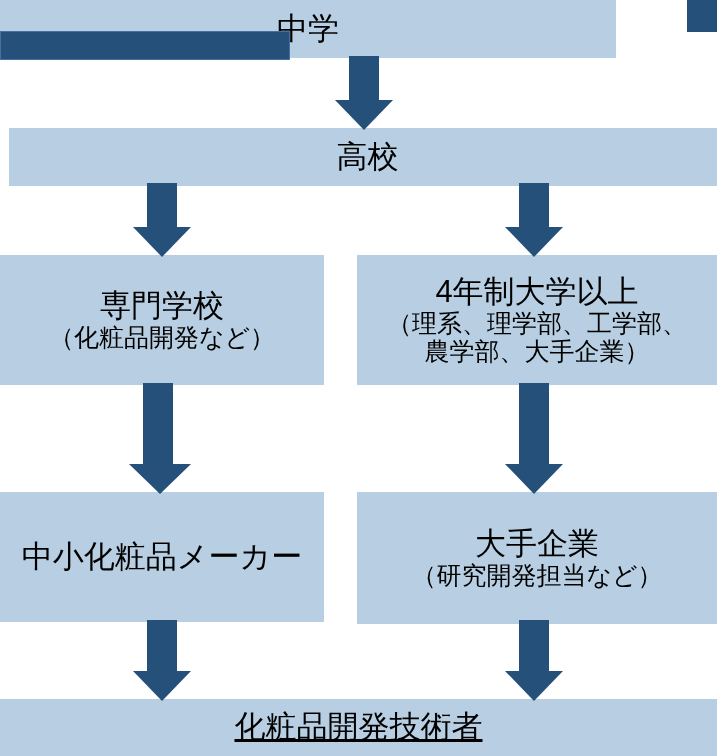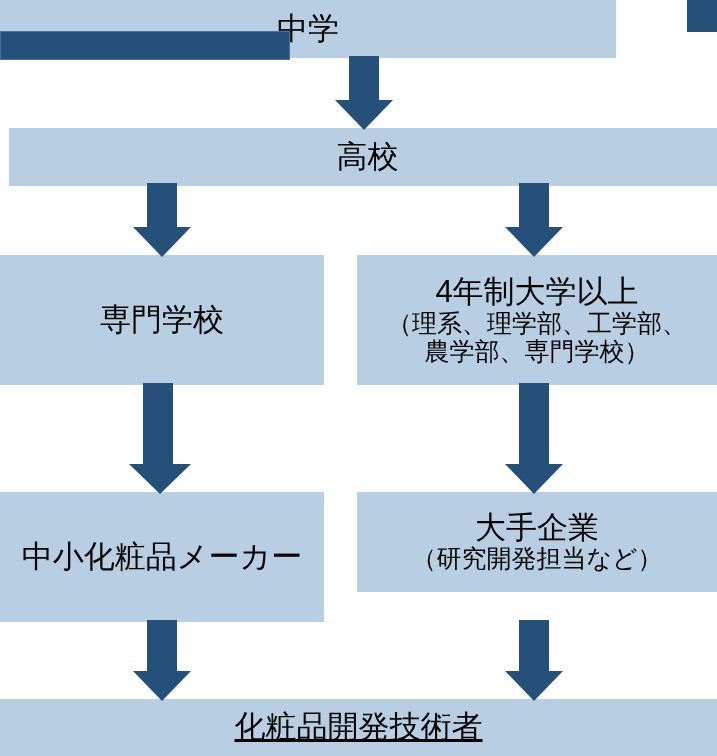--- a/index.html
+++ b/index.html
@@ -36,21 +36,21 @@
     white-space: nowrap;
   }
   .box.single .main-line { font-size: 31px; }
 
   
   #box-junior-high { left: 0;   top: 0;   width: 616px; height: 58px;  }
   #box-high-school { left: 9px;   top: 128px; width: 717px; height: 58px; }
   #box-vocational  { left: 0;   top: 255px; width: 324px; height: 130px; }
   #box-university  { left: 357px; top: 255px; width: 360px; height: 130px; text-align: center; }
   #box-sme-maker   { left: 0;   top: 492px; width: 324px; height: 130px; }
-  #box-large-corp  { left: 357px; top: 492px; width: 360px; height: 100px; font-family: Liberation Serif, serif; }
+  #box-large-corp  { left: 357px; top: 492px; width: 360px; height: 132px; }
   #box-goal        { left: 0;   top: 699px; width: 717px; height: 57px; text-decoration: underline; }
 
   
   .arrow {
     position: absolute;
   }
   .arrow .shaft {
     position: absolute;
     background: #24507a;
     left: 50%;
@@ -128,26 +128,27 @@
   <div class="box single" id="box-junior-high">
     <div class="main-line">中学</div>
   </div>
 
   <div class="box single" id="box-high-school">
     <div class="main-line">高校</div>
   </div>
 
   <div class="box" id="box-vocational">
     <div class="main-line">専門学校</div>
+    <div class="sub-line">（化粧品開発など）</div>
   </div>
 
   <div class="box" id="box-university">
     <div class="main-line">4年制大学以上</div>
     <div class="sub-line">（理系、理学部、工学部、</div>
-    <div class="sub-line">農学部、専門学校）</div>
+    <div class="sub-line">農学部、大手企業）</div>
   </div>
 
   <div class="box single" id="box-sme-maker">
     <div class="main-line">中小化粧品メーカー</div>
   </div>
 
   <div class="box" id="box-large-corp">
     <div class="main-line">大手企業</div>
     <div class="sub-line">（研究開発担当など）</div>
   </div>

